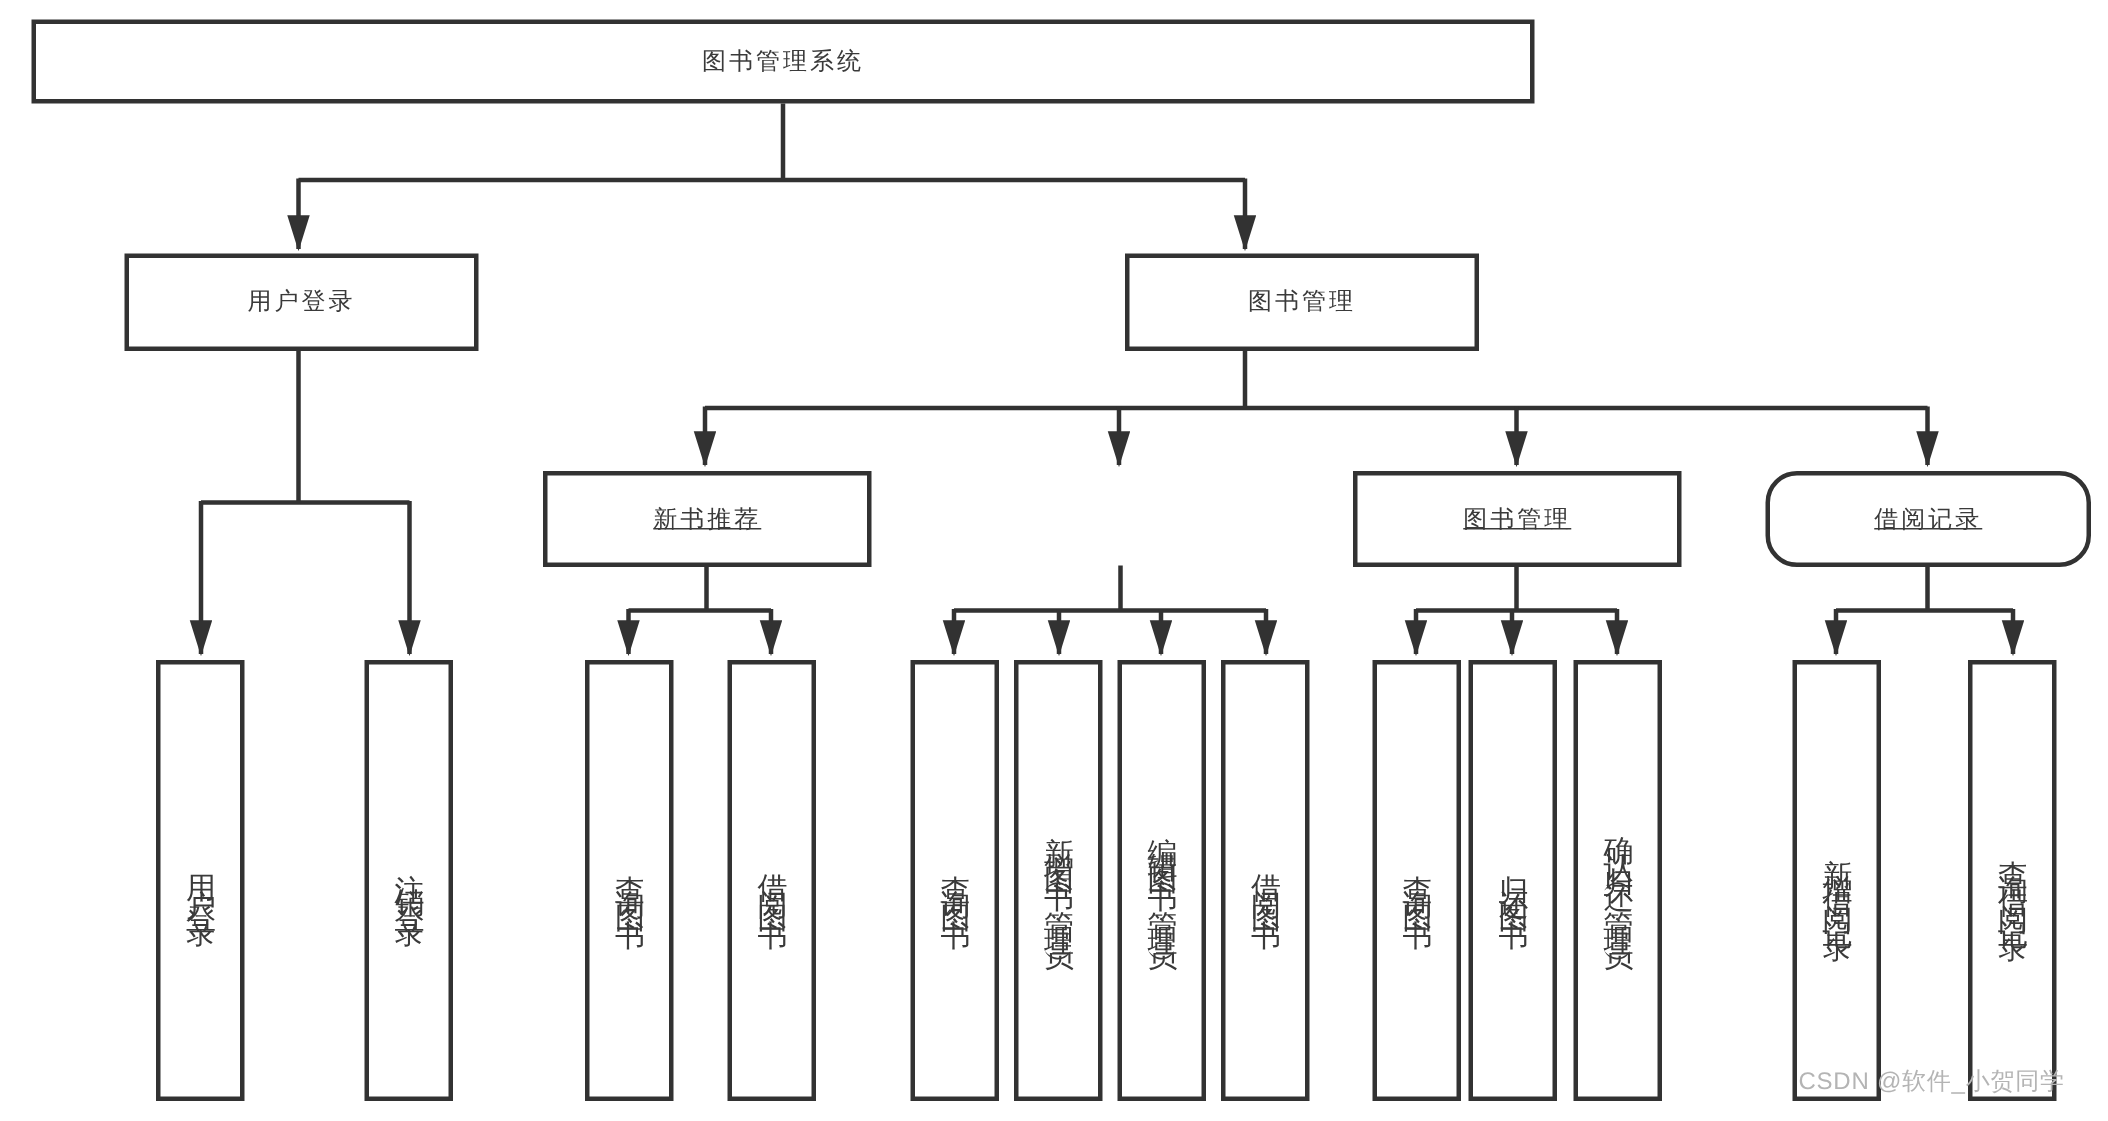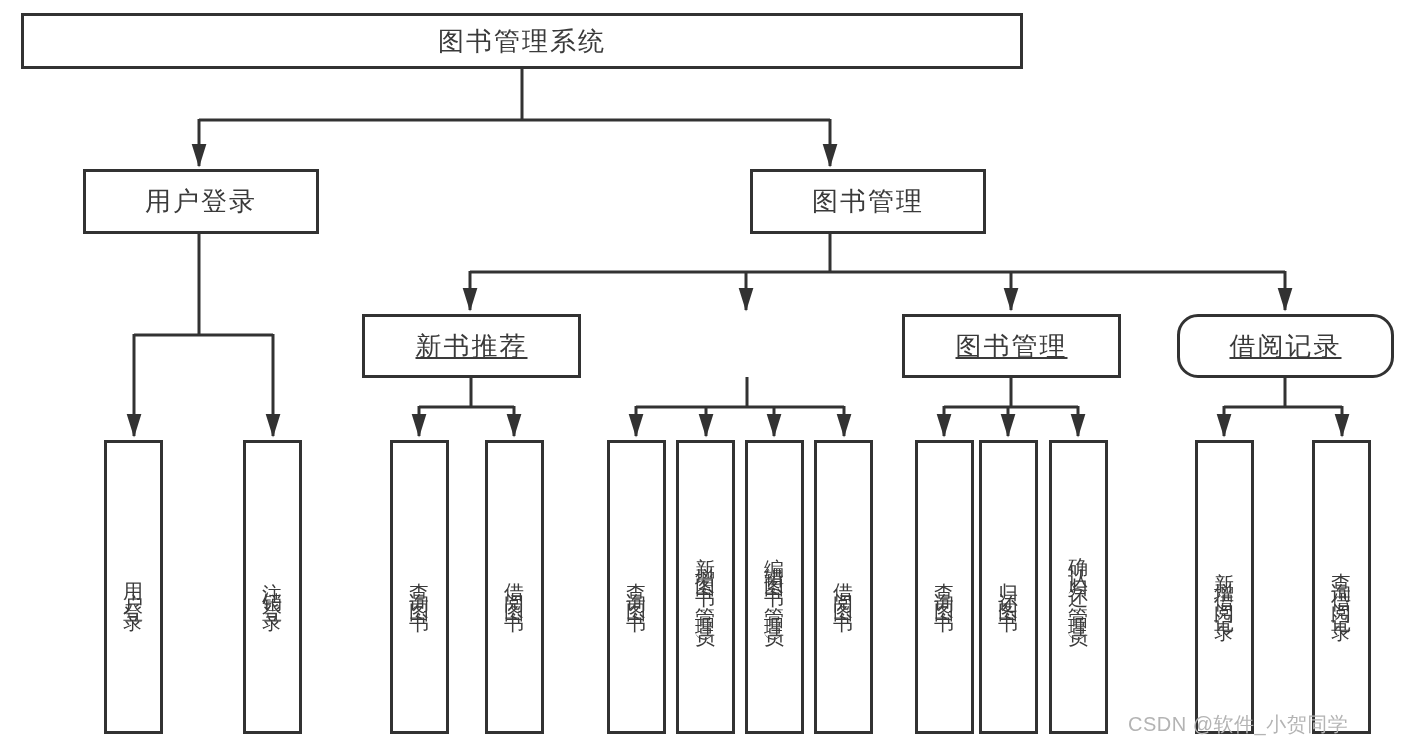--- a/index.html
+++ b/index.html
@@ -22,40 +22,40 @@
     box-sizing:border-box;
     border:3px solid var(--line);
     background:#ffffff;
     color:var(--text);
     display:flex;
     align-items:center;
     justify-content:center;
     z-index:2;
   }
   .hnode{
-    font-size:26px;
+    font-size:16px;
     letter-spacing:2px;
     white-space:nowrap;
   }
   .root{left:21px;top:13px;width:1002px;height:56px;}
   .lvl2{top:169px;width:236px;height:65px;}
   .lvl3{top:314px;height:64px;text-decoration:underline;}
   .leaf{
     top:440px;width:59px;height:294px;
     writing-mode:vertical-rl;
     text-orientation:mixed;
     font-size:20px;
     letter-spacing:10px;
     line-height:1;
     text-align:center;
   }
   .watermark{
     position:absolute;
-    left:1128px;top:711px;
-    font-size:20px;
+    left:1199px;top:711px;
+    font-size:16px;
     color:var(--watermark);
     z-index:5;
     white-space:nowrap;
     letter-spacing:0.5px;
   }
 </style>
 </head>
 <body>
 
 <div id="canvas">

